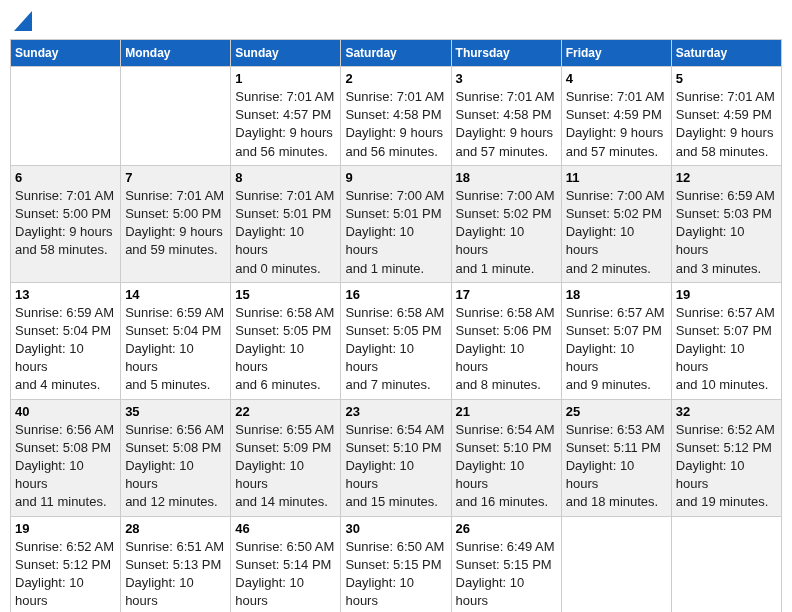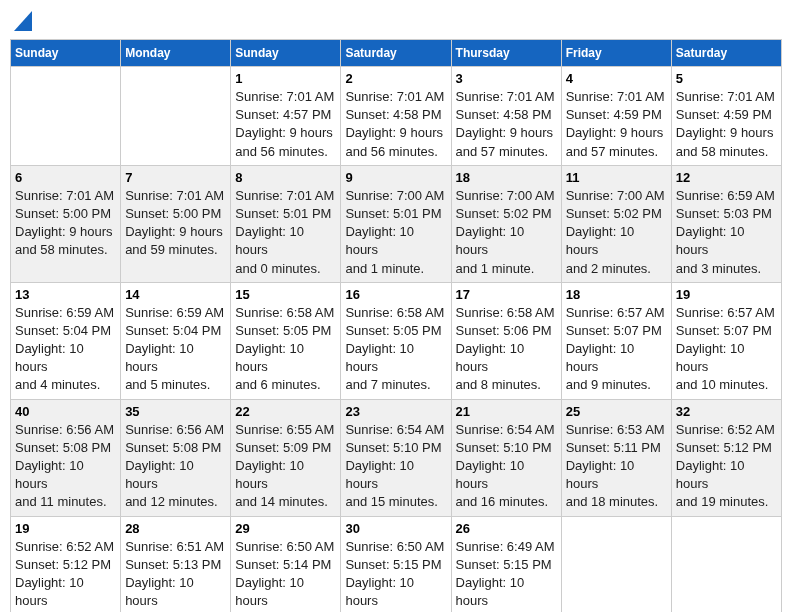--- a/index.html
+++ b/index.html
@@ -236,21 +236,21 @@
       <tr>
         <td>
           <span class="day-number">19</span>
           <div class="day-info">Sunrise: 6:52 AM<br>Sunset: 5:12 PM<br>Daylight: 10 hours<br>and 20 minutes.</div>
         </td>
         <td>
           <span class="day-number">28</span>
           <div class="day-info">Sunrise: 6:51 AM<br>Sunset: 5:13 PM<br>Daylight: 10 hours<br>and 22 minutes.</div>
         </td>
         <td>
-          <span class="day-number">29</span>
+          <span class="day-number">46</span>
           <div class="day-info">Sunrise: 6:50 AM<br>Sunset: 5:14 PM<br>Daylight: 10 hours<br>and 23 minutes.</div>
         </td>
         <td>
           <span class="day-number">30</span>
           <div class="day-info">Sunrise: 6:50 AM<br>Sunset: 5:15 PM<br>Daylight: 10 hours<br>and 25 minutes.</div>
         </td>
         <td>
           <span class="day-number">26</span>
           <div class="day-info">Sunrise: 6:49 AM<br>Sunset: 5:15 PM<br>Daylight: 10 hours<br>and 26 minutes.</div>
         </td>

